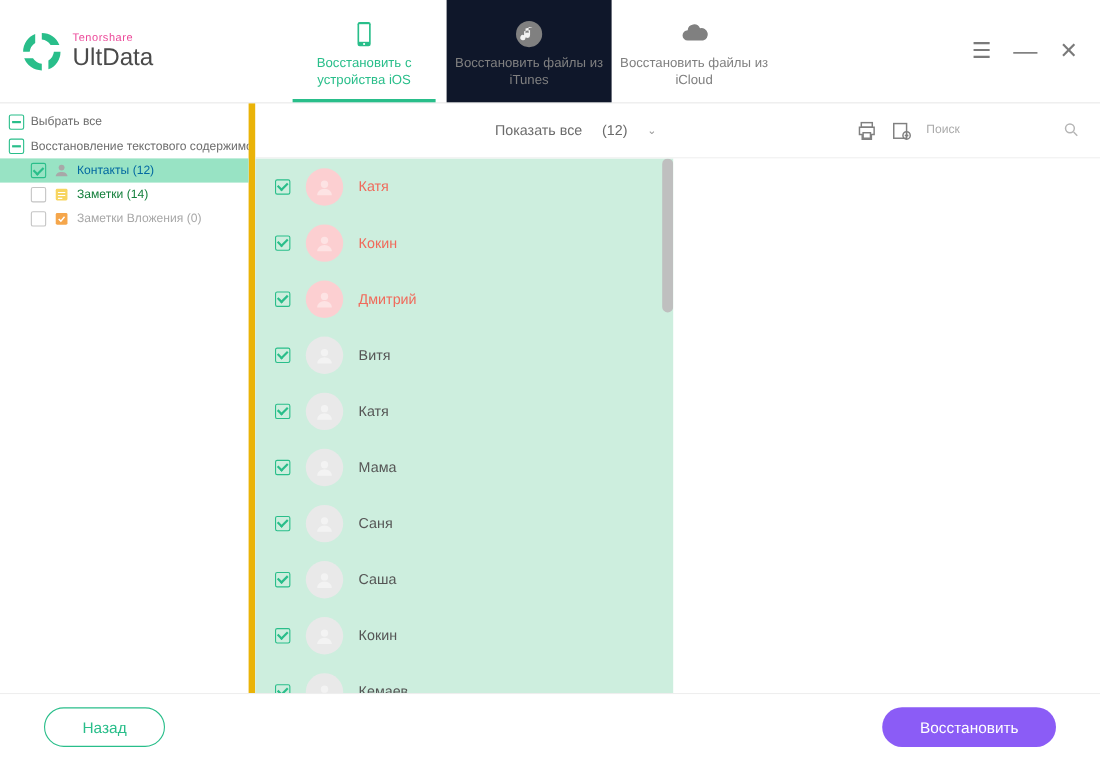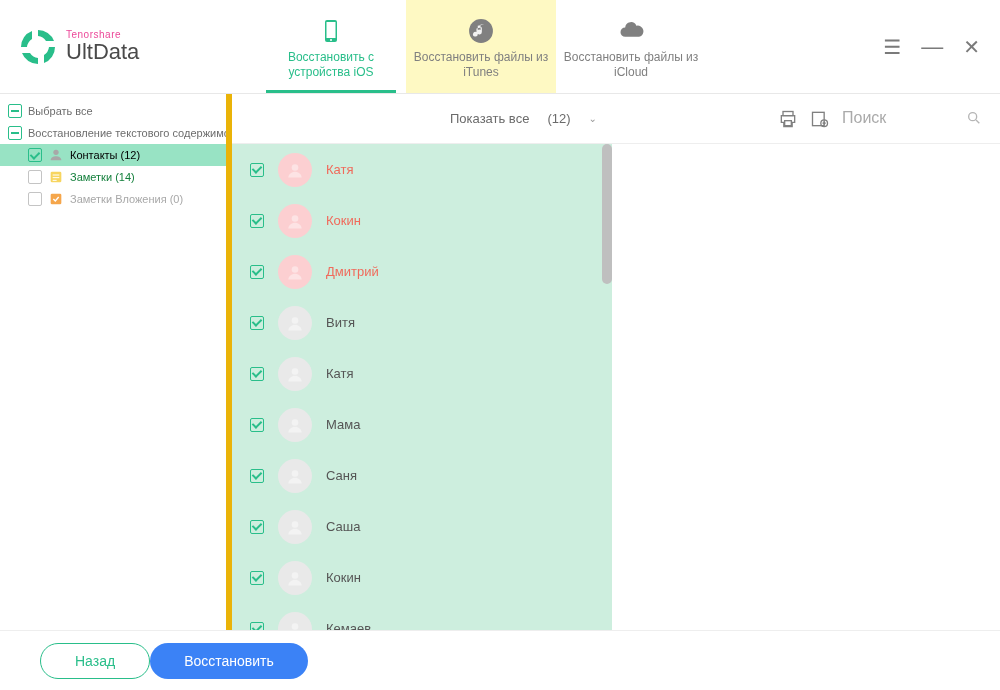--- a/index.html
+++ b/index.html
@@ -7,53 +7,53 @@
 .header { height: 94px; display: flex; align-items: stretch; border-bottom: 1px solid #e8e8e8; }
 .logo-area { width: 256px; display: flex; align-items: center; padding-left: 18px; }
 .logo-mark { width: 40px; height: 40px; margin-right: 8px; }
 .logo-text { line-height: 1.05; }
 .logo-text .line1 { font-size: 10px; color: #ec4899; letter-spacing: .5px; }
 .logo-text .line2 { font-size: 22px; color: #4a4a4a; font-weight: 400; }
 .tabs { display: flex; flex: 1; }
 .tab { width: 150px; display: flex; flex-direction: column; align-items: center; justify-content: center; gap: 4px; padding: 10px 6px 8px; cursor: pointer; color: #808080; font-size: 12px; text-align: center; line-height: 1.25; position: relative; }
 .tab.active { color: #29be8a; }
 .tab.active::after { content: ""; position: absolute; bottom: 0; left: 10px; right: 10px; height: 3px; background: #29be8a; }
-.tab.gray { background: #fef9c3; }
+.tab.gray { background: #0f172a; }
 .tab .ticon { width: 30px; height: 30px; display: flex; align-items: center; justify-content: center; }
 .win-controls { display: flex; align-items: center; gap: 20px; padding-right: 20px; margin-left: auto; color: #7a7a7a; }
 .win-controls span { cursor: pointer; }
 .body-area { display: flex; height: calc(690px - 94px - 60px); }
 .sidebar { width: 232px; border-right: 6px solid #eab308; font-size: 11px; color: #6d6d6d; padding-top: 6px; }
 .sb-row { display: flex; align-items: center; height: 22px; padding: 0 8px; gap: 6px; cursor: pointer; white-space: nowrap; overflow: hidden; }
 .sb-row.lvl2 { padding-left: 28px; }
-.sb-row.active { background: #98e3c4; color: #000000; }
+.sb-row.active { background: #98e3c4; color: #0369a1; }
 .chkbox { width: 14px; height: 14px; border: 1.5px solid #29be8a; border-radius: 2px; display: inline-flex; align-items: center; justify-content: center; flex-shrink: 0; }
 .chkbox.checked::after { content: ""; width: 4px; height: 7px; border: solid #29be8a; border-width: 0 2px 2px 0; transform: rotate(45deg); margin-top: -2px; }
 .chkbox.gray { border-color: #c4c4c4; }
 .chkbox.dash::after { content: ""; width: 8px; height: 2px; background: #29be8a; }
 .sb-icon { width: 16px; height: 16px; display: inline-flex; align-items: center; justify-content: center; font-size: 14px; }
 .main { flex: 1; display: flex; flex-direction: column; }
 .toolbar { height: 50px; display: flex; align-items: center; padding: 0 18px; gap: 12px; color: #6b6b6b; font-size: 13px; border-bottom: 1px solid #eee; }
 .toolbar .spacer { flex: 1; }
 .toolbar .tb-icon { width: 20px; height: 20px; cursor: pointer; color: #808080; }
-.search-box { width: 140px; display: flex; align-items: center; border-bottom: 1px solid transparent; color: #aaa; font-size: 16px; gap: 10px; }
+.search-box { width: 140px; display: flex; align-items: center; border-bottom: 1px solid transparent; color: #aaa; font-size: 11px; gap: 10px; }
 .content-split { display: flex; flex: 1; overflow: hidden; }
 .list-col { width: 380px; background: #cdeede; overflow: hidden; position: relative; }
 .list-scroll { position: absolute; right: 0; top: 0; width: 10px; height: 140px; background: #bfbfbf; border-radius: 5px; }
 .contact-row { display: flex; align-items: center; height: 51px; padding-left: 18px; gap: 14px; }
 .avatar { width: 34px; height: 34px; border-radius: 50%; background: #e9e9e9; display: flex; align-items: center; justify-content: center; }
 .avatar.pink { background: #fccfd1; }
 .avatar svg { width: 20px; height: 20px; }
 .cname { font-size: 13px; color: #555; }
 .cname.deleted { color: #f06a5b; }
 .detail-col { flex: 1; background: #fff; }
-.footer { height: 60px; border-top: 1px solid #eee; display: flex; align-items: center; justify-content: flex-start; padding: 0 40px; }
+.footer { height: 60px; border-top: 1px solid #eee; display: flex; align-items: center; justify-content: space-between; padding: 0 40px; }
 .btn { height: 36px; padding: 0 34px; border-radius: 18px; font-size: 14px; display: inline-flex; align-items: center; cursor: pointer; }
 .btn-outline { border: 1.5px solid #29be8a; color: #29be8a; background: #fff; }
-.btn-solid { background: #3b82f6; color: #fff; border: none; }
+.btn-solid { background: #8b5cf6; color: #fff; border: none; }
 .filter-drop { display: flex; align-items: center; gap: 18px; cursor: pointer; margin-left: 200px; }
 </style>
 </head>
 <body>
 
 <div class="header">
   <div class="logo-area">
     <svg class="logo-mark" viewBox="0 0 40 40">
       <path d="M20 3 A17 17 0 0 1 36 14 L28 14 A11 11 0 0 0 20 9 Z" fill="#29be8a"></path>
       <path d="M37 20 A17 17 0 0 1 26 36 L26 28 A11 11 0 0 0 31 20 Z" fill="#29be8a"></path>

